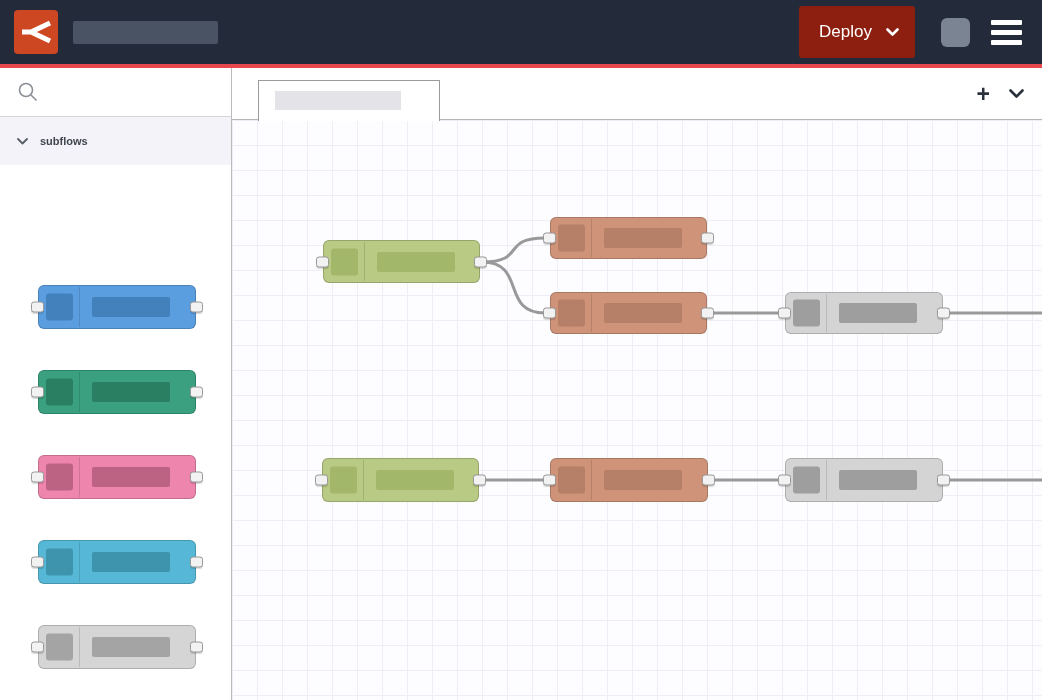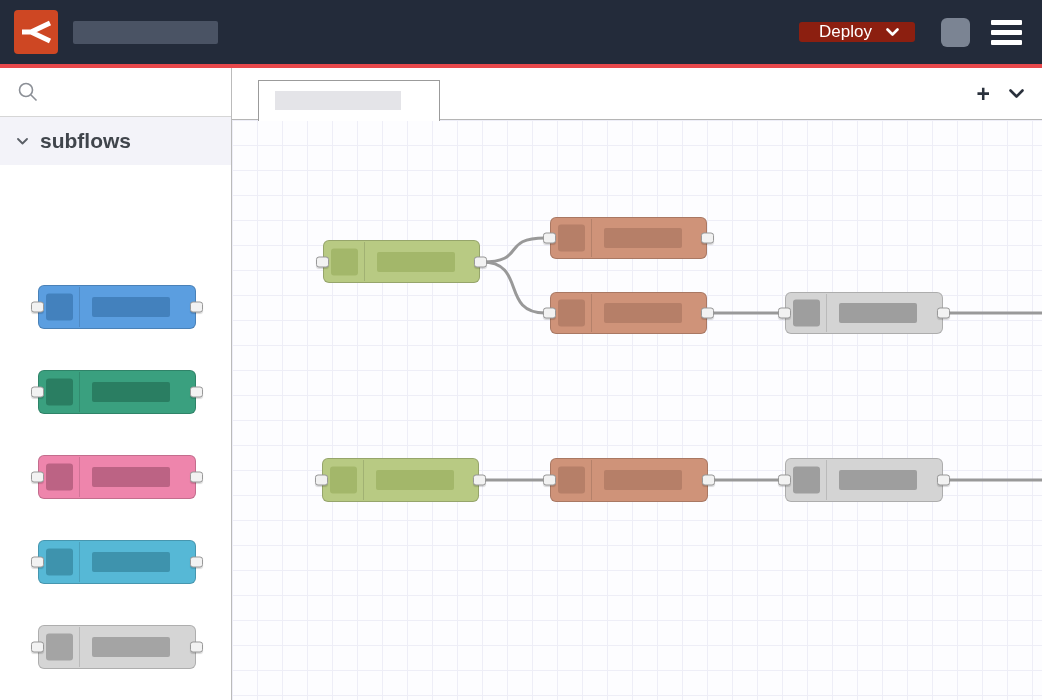--- a/index.html
+++ b/index.html
@@ -5,36 +5,36 @@
   * { margin:0; padding:0; box-sizing:border-box; }
   html,body { width:1042px; height:700px; overflow:hidden;
     font-family:"Liberation Sans","DejaVu Sans",sans-serif; background:#fff; }
 
   
   header { height:64px; background:#232b3a; display:flex; align-items:center; padding:0 20px 0 14px; }
   .logo { width:44px; height:44px; background:#ce4723; border-radius:4px;
           display:flex; align-items:center; justify-content:center; }
   .title-ph { width:145px; height:23px; background:#4a5364; border-radius:2px; margin-left:15px; }
   .spacer { flex:1; }
-  .deploy { display:flex; align-items:center; gap:14px; height:20px; padding:0 16px 0 20px;
+  .deploy { display:flex; align-items:center; gap:14px; height:52px; padding:0 16px 0 20px;
             background:#8c1f10; border:none; border-radius:3px; color:#fff;
             font-size:17px; font-family:inherit; cursor:pointer; }
   .avatar { width:29px; height:29px; background:#7b8493; border-radius:6px; margin-left:26px; }
   .burger { margin-left:21px; display:flex; flex-direction:column; gap:5px; cursor:pointer; }
   .burger span { width:31px; height:5px; background:#fff; border-radius:1px; }
   .accent { height:4px; background:#e8484b; }
 
   
   .body { display:flex; height:632px; }
 
   
   aside { width:232px; position:relative; background:#fff; border-right:1px solid #bbb; }
   .search-row { height:49px; border-bottom:1px solid #d6d6d6; display:flex; align-items:center; padding-left:17px; cursor:text; }
   .section-row { height:48px; background:#f3f3f9; display:flex; align-items:center; padding-left:17px; gap:12px; cursor:pointer; }
-  .section-row .lbl { font-size:21px; font-weight:600; color:#40454c; }
+  .section-row .lbl { font-size:11px; font-weight:600; color:#40454c; }
   .palette-list { position:absolute; left:0; top:97px; right:0; bottom:0; }
 
   
   .node { position:absolute; width:158px; height:44px; border-radius:6px;
           background:var(--body); border:1px solid rgba(0,0,0,.18); cursor:pointer; z-index:2; }
   .node::after { content:""; position:absolute; left:40px; top:1px; bottom:1px; width:1px;
                  background:rgba(0,0,0,.12); }
   .icon-box { position:absolute; left:7px; top:50%; transform:translateY(-50%);
               width:27px; height:27px; border-radius:3px; background:var(--dark); }
   .label-box { position:absolute; left:53px; top:50%; transform:translateY(-50%);

